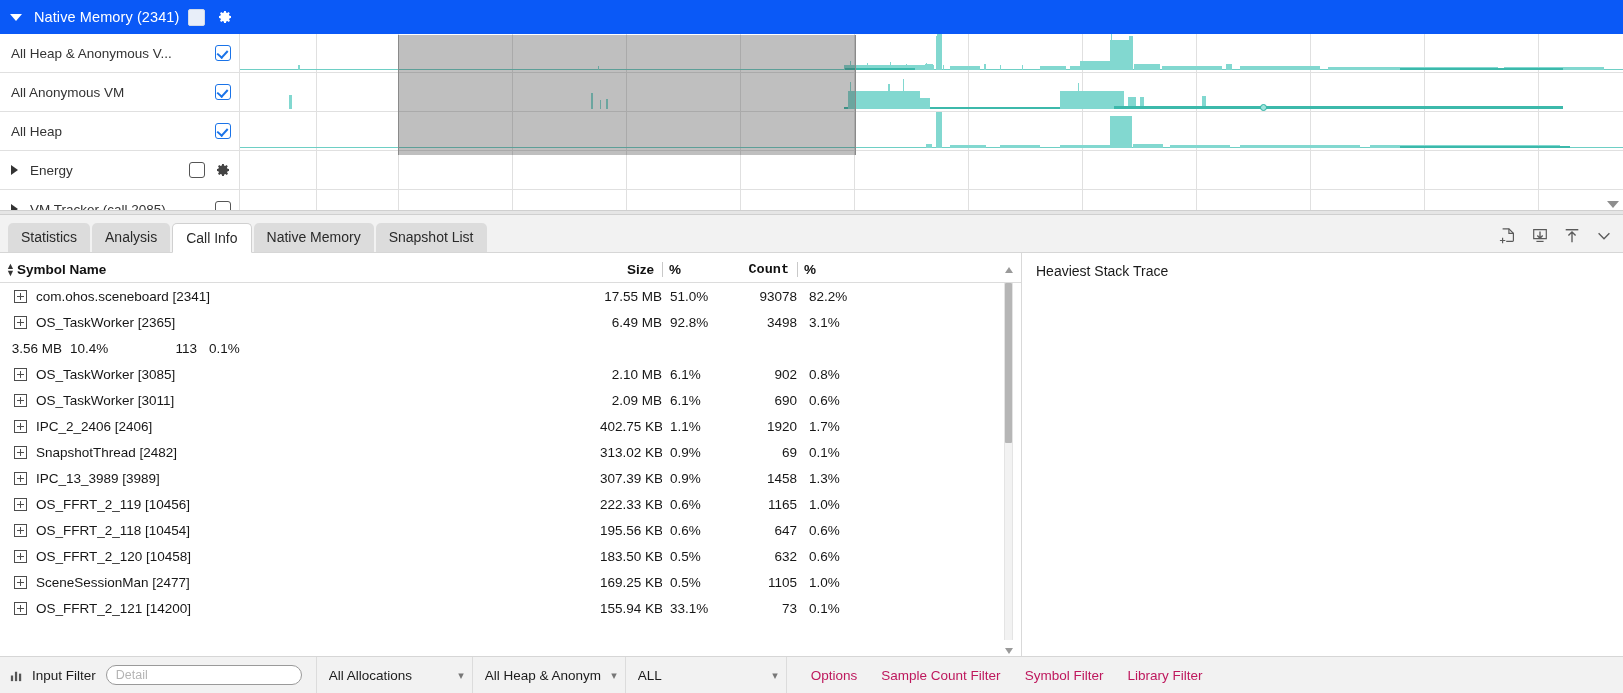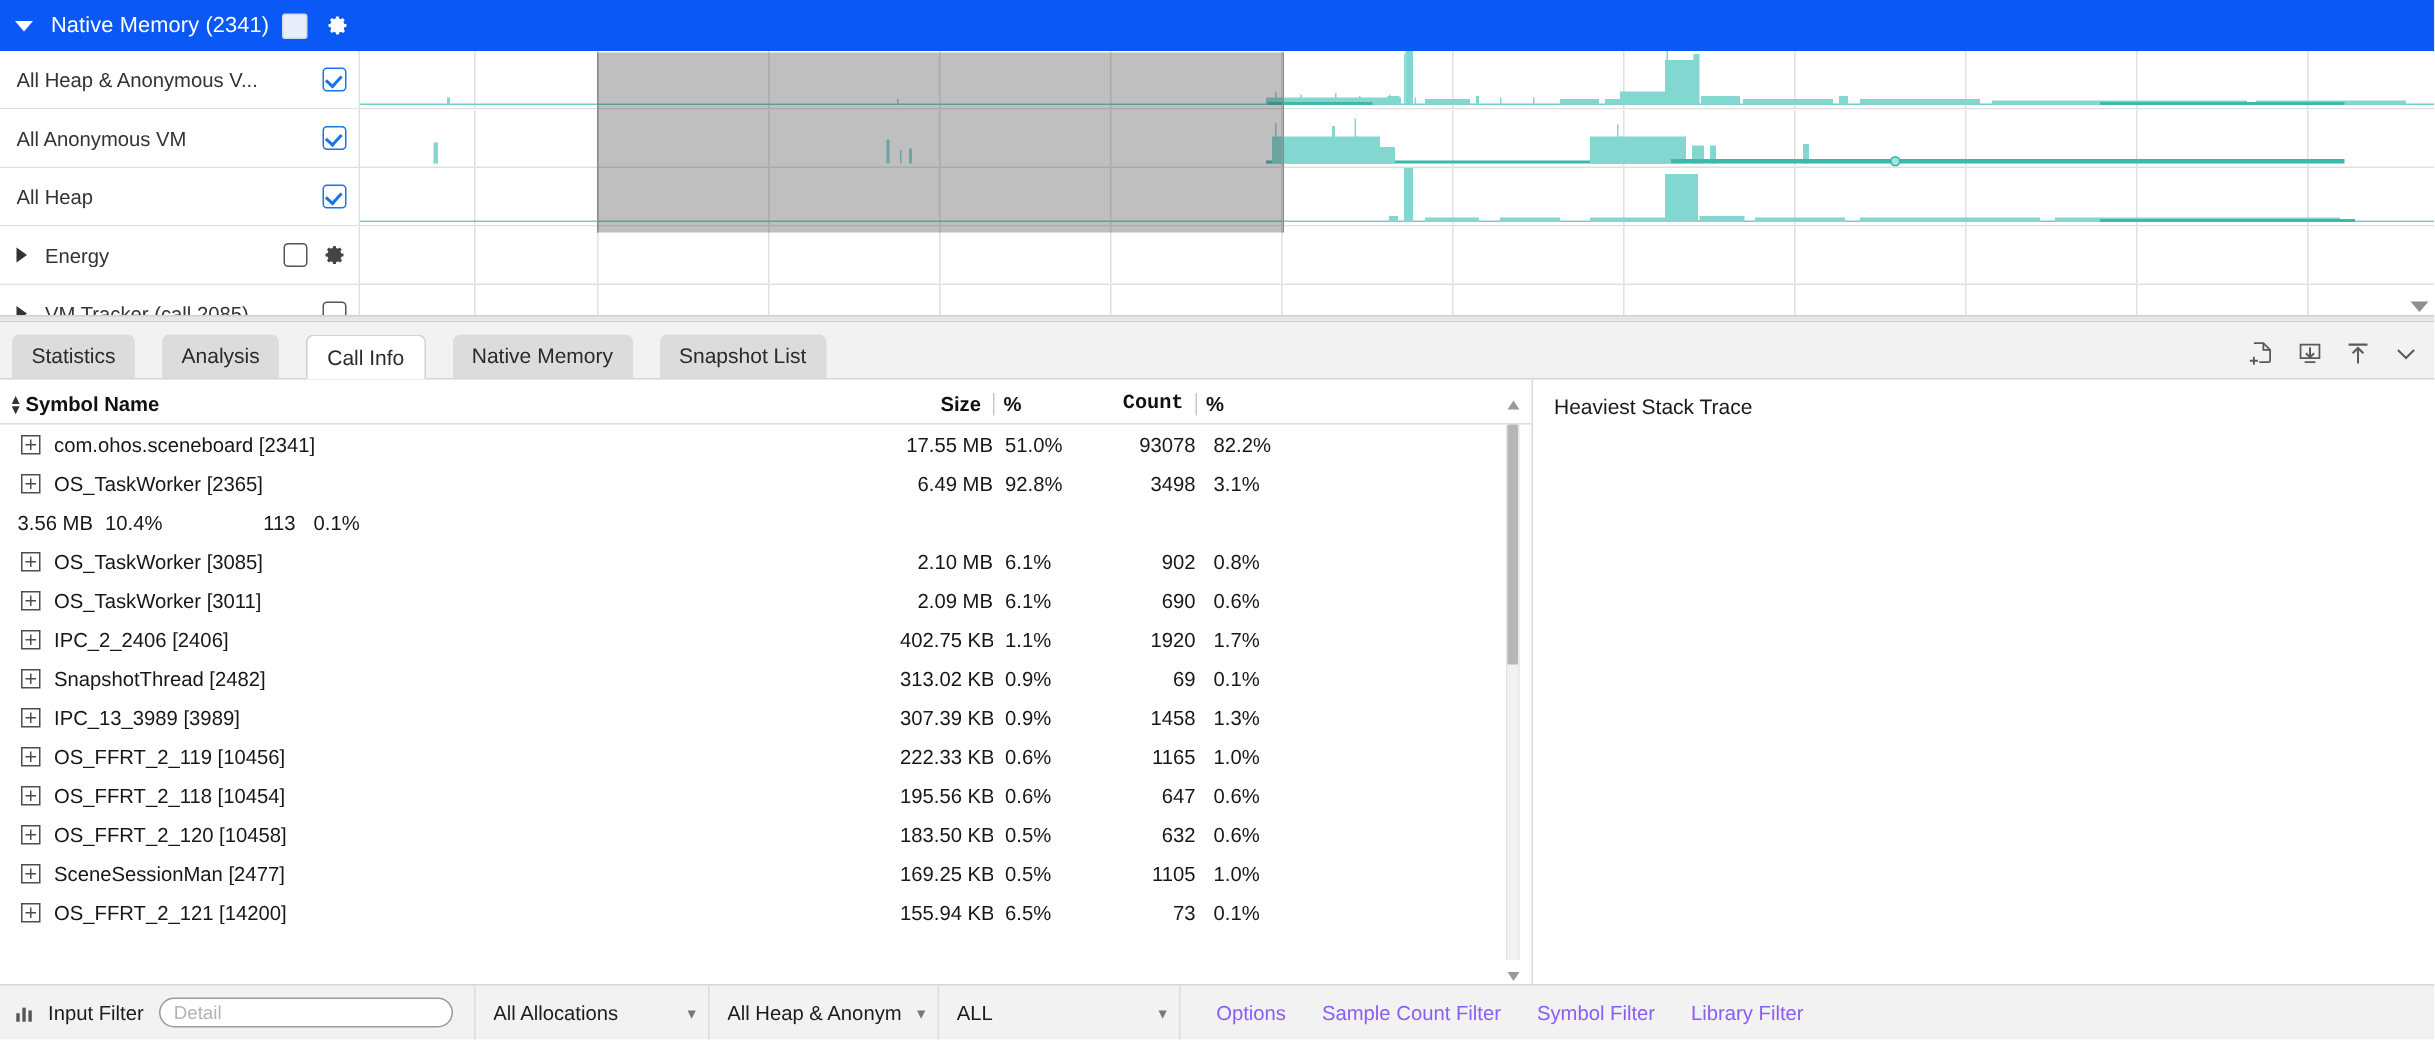--- a/index.html
+++ b/index.html
@@ -203,21 +203,21 @@
     box-sizing: border-box;
     display: flex;
     align-items: flex-end;
     padding-left: 8px;
     position: relative;
   }
   .tab {
     height: 29px;
     line-height: 29px;
     padding: 0 13px;
-    margin-right: 18px;
+    margin-right: 2px;
     font-size: 14px;
     color: #2a2a2a;
     background: #dcdcdc;
     border-radius: 5px 5px 0 0;
     white-space: nowrap;
     cursor: default;
   }
   .tab.active {
     background: #ffffff;
     border: 1px solid #d0d0d0;
@@ -439,21 +439,21 @@
     margin-left: auto;
     padding-left: 10px;
     color: #777;
     font-size: 11px;
   }
   .sel-alloc { width: 155px; }
   .sel-heap  { width: 152px; }
   .sel-all   { width: 160px; }
   .fb-link {
     font-size: 13.5px;
-    color: #8b5cf6;
+    color: #be185d;
     margin-left: 24px;
     white-space: nowrap;
     cursor: default;
   }
 </style>
 </head>
 <body>
 
 <div id="timeline-panel">
 
@@ -828,21 +828,21 @@
           <div class="td td-pct1">0.5%</div>
           <div class="td td-count">1105</div>
           <div class="td td-pct2">1.0%</div>
         </div>
         <div class="trow">
           <div class="td td-symbol">
             <span class="expander"></span>
             <span>OS_FFRT_2_121 [14200]</span>
           </div>
           <div class="td td-size">155.94 KB</div>
-          <div class="td td-pct1">6.5%</div>
+          <div class="td td-pct1">33.1%</div>
           <div class="td td-count">73</div>
           <div class="td td-pct2">0.1%</div>
         </div>
       </div>
 
       <div class="vscroll-arrow vsa-up">
           <div class="arr-up"></div>
         </div>
       <div class="vscroll-track">
         <div class="vscroll-thumb"></div>

